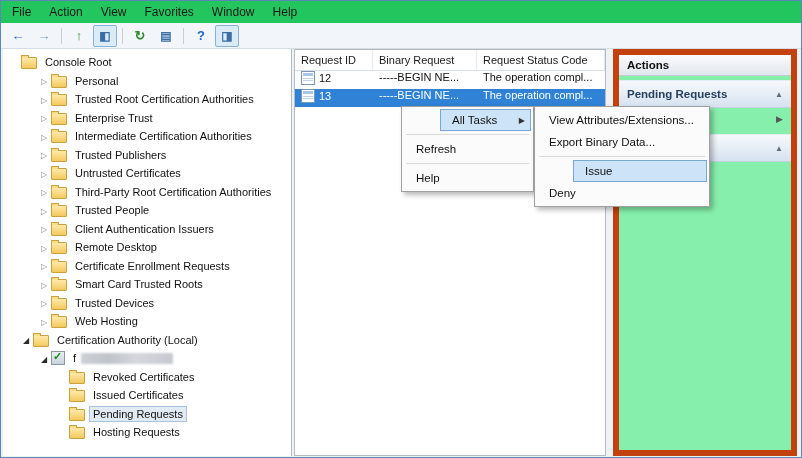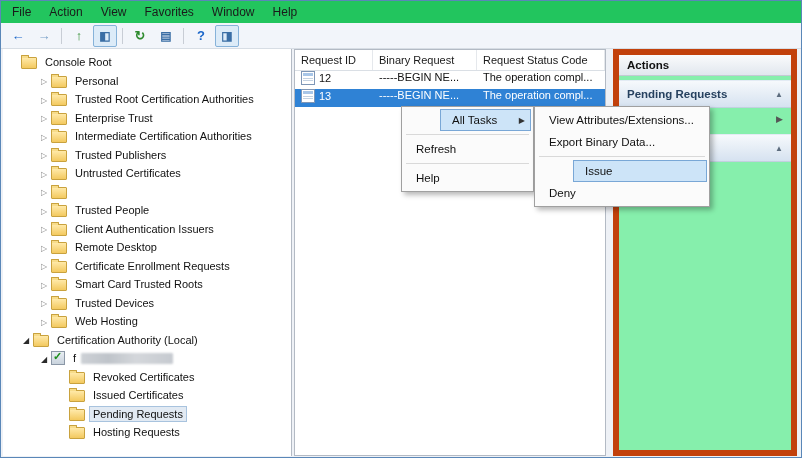--- a/index.html
+++ b/index.html
@@ -146,20 +146,21 @@
         <span class="tlabel">Trusted Publishers</span>
       </div>
       <div class="trow lvl2">
         <span class="arrow col"></span>
         <span class="ticon i-folder"></span>
         <span class="tlabel">Untrusted Certificates</span>
       </div>
       <div class="trow lvl2">
         <span class="arrow col"></span>
         <span class="ticon i-folder"></span>
+        <span class="tlabel">Third-Party Root Certification Authorities</span>
       </div>
       <div class="trow lvl2">
         <span class="arrow col"></span>
         <span class="ticon i-folder"></span>
         <span class="tlabel">Trusted People</span>
       </div>
       <div class="trow lvl2">
         <span class="arrow col"></span>
         <span class="ticon i-folder"></span>
         <span class="tlabel">Client Authentication Issuers</span>

